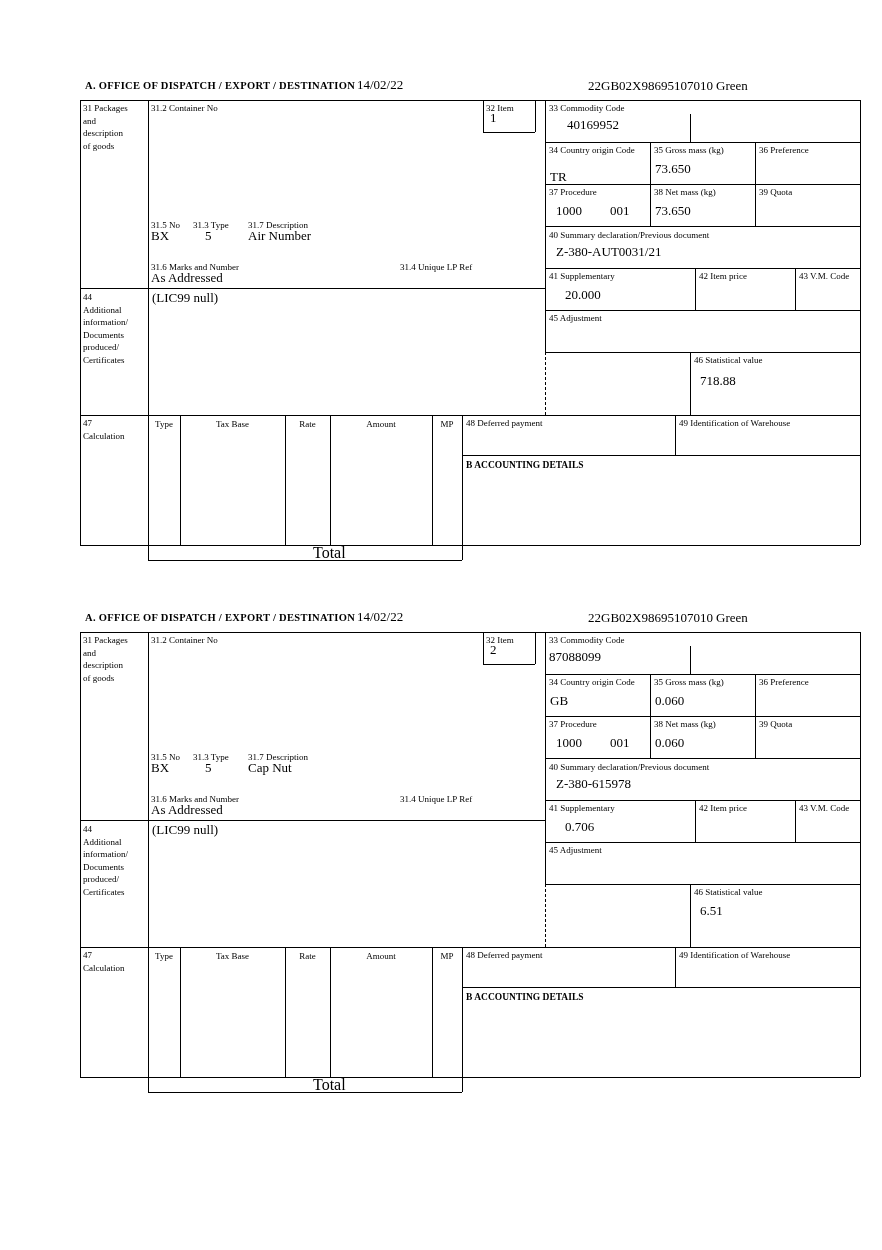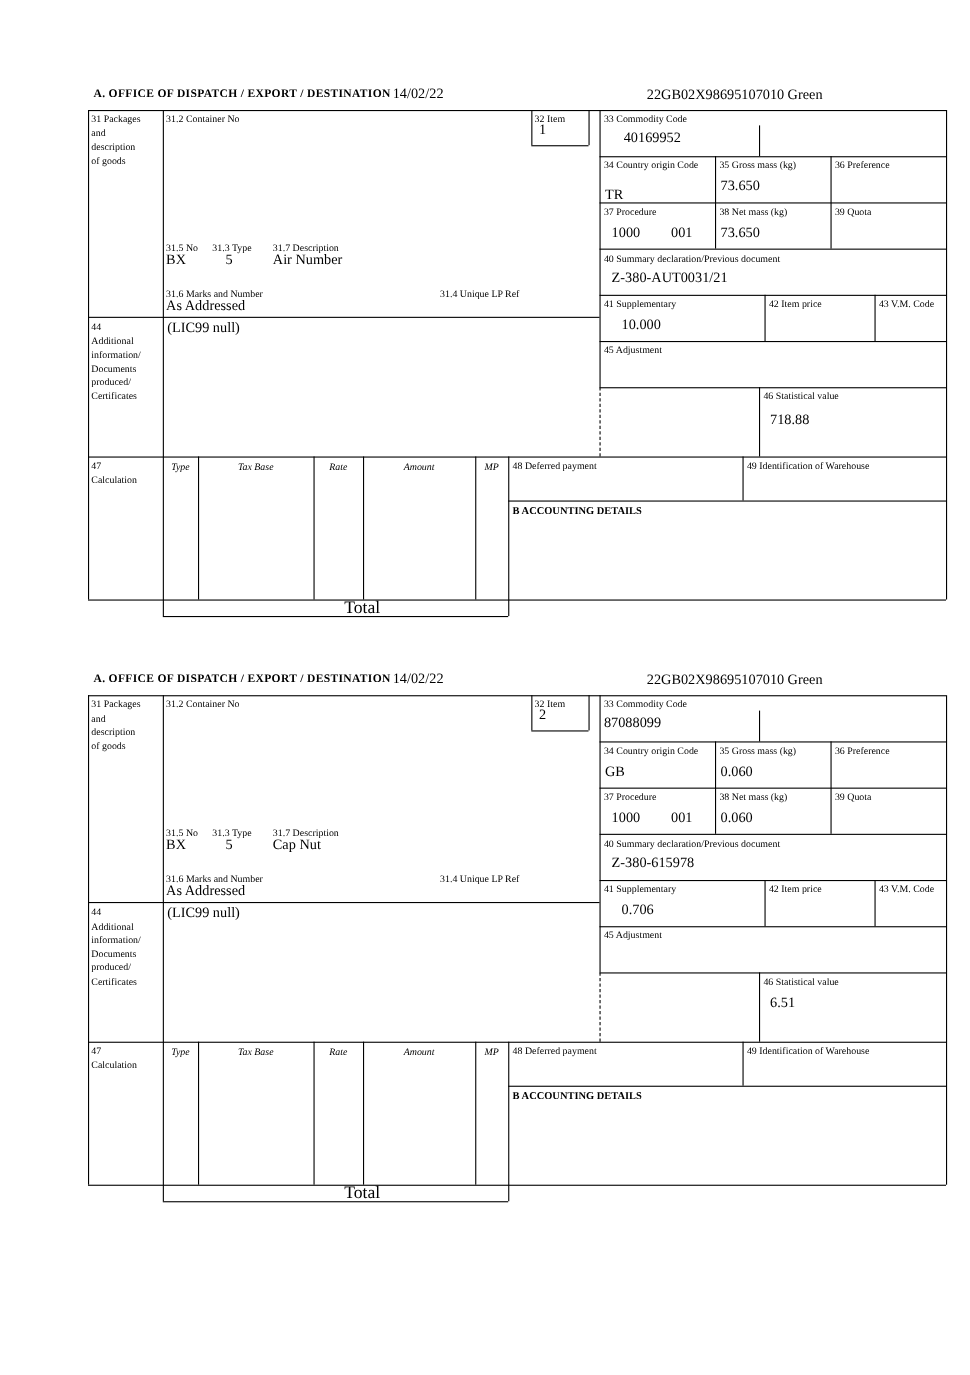--- a/index.html
+++ b/index.html
@@ -8,21 +8,21 @@
     background:#ffffff; color:#000;
     font-family:"Liberation Serif", serif;
   }
   .section { position:absolute; left:0; width:882px; height:495px; }
   .hl { position:absolute; height:0; border-top:1px solid #000; }
   .vl { position:absolute; width:0; border-left:1px solid #000; }
   .vl.dash { border-left:1px dashed #000; }
   .lbl { position:absolute; font-size:9px; line-height:12.5px; white-space:pre-line; }
   .val { position:absolute; font-size:13px; line-height:14px; white-space:pre; }
   .hdr-title { position:absolute; font-size:10.5px; font-weight:bold; letter-spacing:0.3px; }
-  .ctr { text-align:center;font-style:italic; }
+  .ctr { text-align:center; }
   .bold { font-weight:bold; }
   .sm { font-size:16px; }
 </style>
 </head>
 <body>
 
 <section class="section" style="top: 78px;">
 
   <span class="hdr-title" style="left:85px;top:2px">A.  OFFICE OF DISPATCH / EXPORT / DESTINATION</span>
   <span class="val" style="left:357px;top:0px">14/02/22</span>
@@ -106,21 +106,21 @@
   <span class="val" style="left:556px;top:126px">1000</span>
   <span class="val" style="left:610px;top:126px">001</span>
   <span class="lbl" style="left:654px;top:108px">38 Net mass (kg)</span>
   <span class="val" style="left:655px;top:126px">73.650</span>
   <span class="lbl" style="left:759px;top:108px">39 Quota</span>
 
   <span class="lbl" style="left:549px;top:151px">40 Summary declaration/Previous document</span>
   <span class="val" style="left:556px;top:167px">Z-380-AUT0031/21</span>
 
   <span class="lbl" style="left:549px;top:192px">41 Supplementary</span>
-  <span class="val" style="left:565px;top:210px">10.000</span>
+  <span class="val" style="left:565px;top:210px">20.000</span>
   <span class="lbl" style="left:699px;top:192px">42 Item price</span>
   <span class="lbl" style="left:799px;top:192px">43 V.M. Code</span>
 
   <span class="lbl" style="left:549px;top:234px">45 Adjustment</span>
 
   <span class="lbl" style="left:694px;top:276px">46 Statistical value</span>
   <span class="val" style="left:700px;top:296px">718.88</span>
 
   <span class="lbl ctr" style="left:148px;top:340px;width:32px">Type</span>
   <span class="lbl ctr" style="left:180px;top:340px;width:105px">Tax Base</span>

